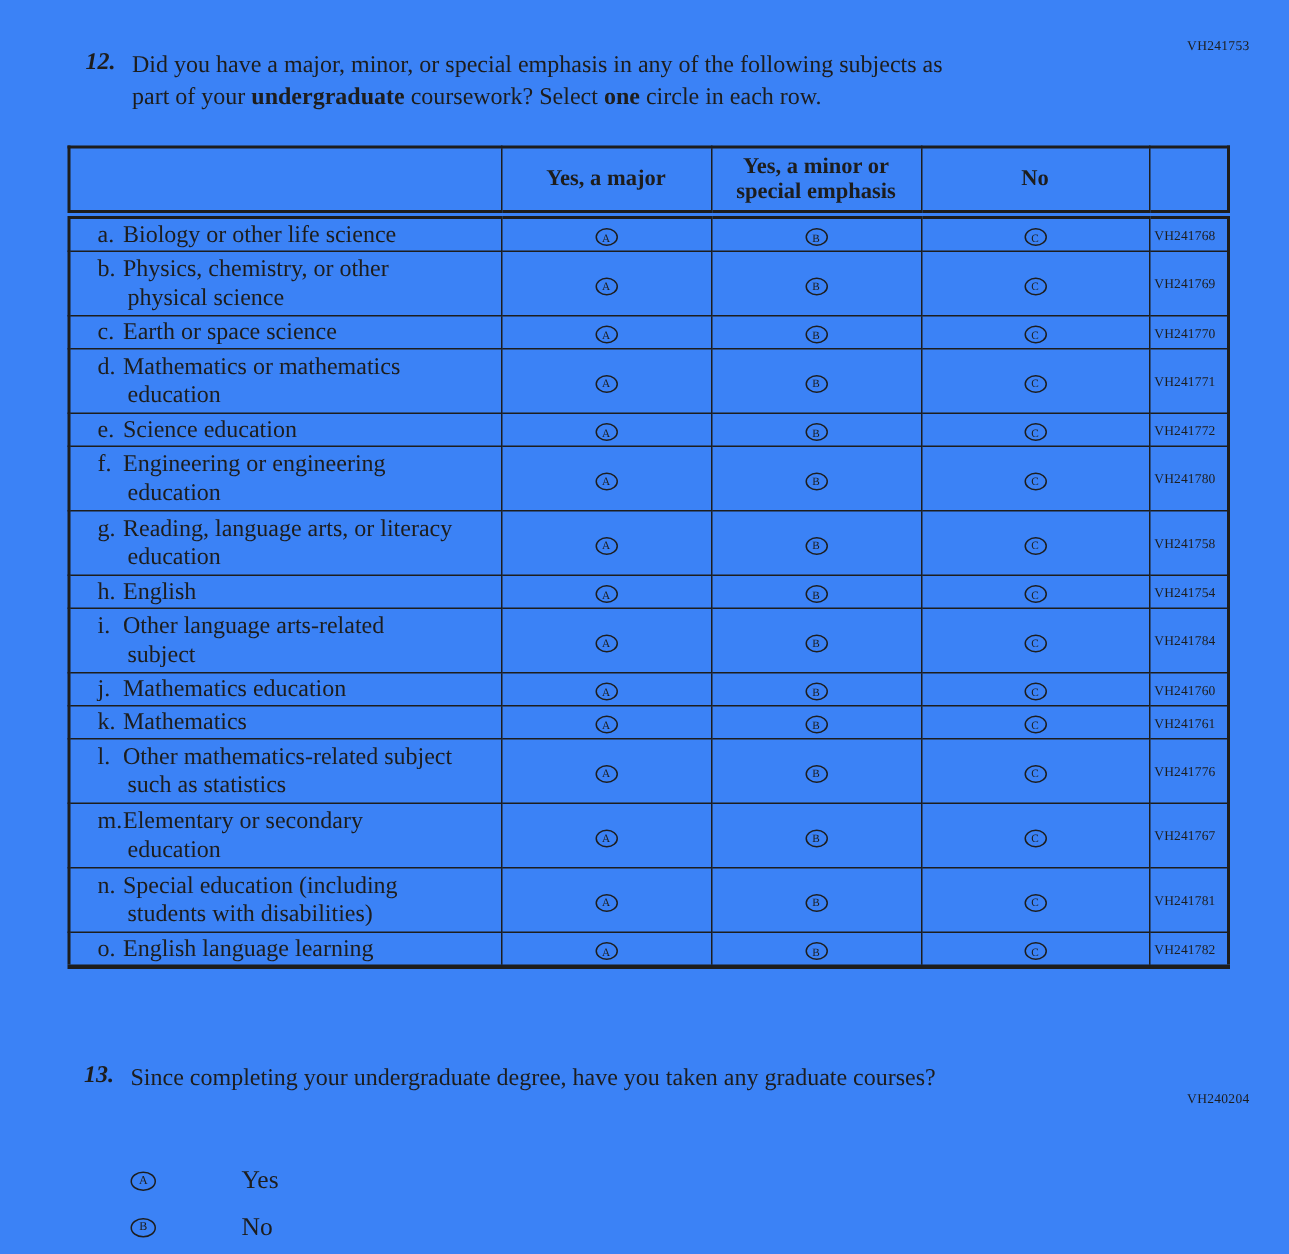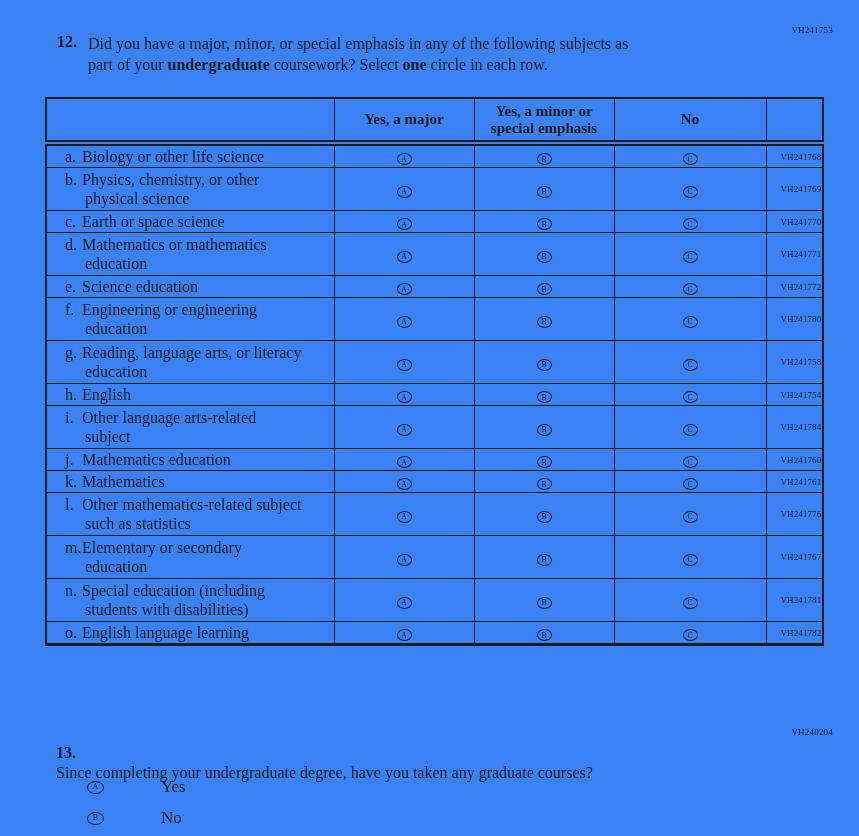--- a/index.html
+++ b/index.html
@@ -6,22 +6,22 @@
   .page {
     position:relative; width:859px; height:836px; background:#3b82f6;
     font-family:"Liberation Serif","DejaVu Serif",serif; color:#1d1d1d; overflow:hidden;
   }
   .vh-code { position:absolute; font-size:9px; letter-spacing:.2px; color:#1d1d1d; }
   #code12 { top:25px; right:26px; }
   #code13 { top:727px; right:26px; }
 
   .question { position:absolute; display:flex; font-size:16px; }
   #q12 { top:33px; left:57px; }
-  #q13 { top:744px; left:56px;flex-direction:column; }
-  .qnum { width:31px; flex-shrink:0; font-weight:700; }
+  #q13 { top:708px; left:56px; }
+  .qnum { width:31px; flex-shrink:0; font-weight:700;font-style:italic; }
   .qtext { line-height:21px; }
   .qtext b { font-weight:700; }
 
   table.grid {
     position:absolute; top:97px; left:45px;
     border-collapse:collapse; table-layout:fixed;
     border:2px solid #1d1d1d; border-bottom-width:3px;
   }
   .grid th, .grid td { border:1.5px solid #1d1d1d; }
   .grid thead tr { height:45px; }
@@ -37,21 +37,21 @@
   }
   .pfx { display:inline-block; min-width:17px; text-indent:0; }
   td.opt { text-align:center; vertical-align:middle; }
   .bubble {
     display:inline-flex; width:15px; height:12px; box-sizing:border-box;
     border:1px solid #1d1d1d; border-radius:50%;
     align-items:center; justify-content:center;
     font-size:7.5px; line-height:1; font-family:"Liberation Serif",serif;
   }
   .bubble.lg { width:17px; height:13px; font-size:8px; }
-  td.code { font-size:9px; padding:0 1px 0 14px; vertical-align:middle; letter-spacing:.1px; }
+  td.code { font-size:9px; padding:0 1px 0 3px; vertical-align:middle; letter-spacing:.1px; }
 
   #q13opts { position:absolute; top:776px; left:87px; }
   .optrow { display:flex; align-items:center; height:22px; margin-bottom:9px; }
   .optrow .bubble { margin-right:13px; }
   .opt-label { font-size:17px;margin-left:44px; }
 </style>
 </head>
 <body>
 
 <div class="page">

